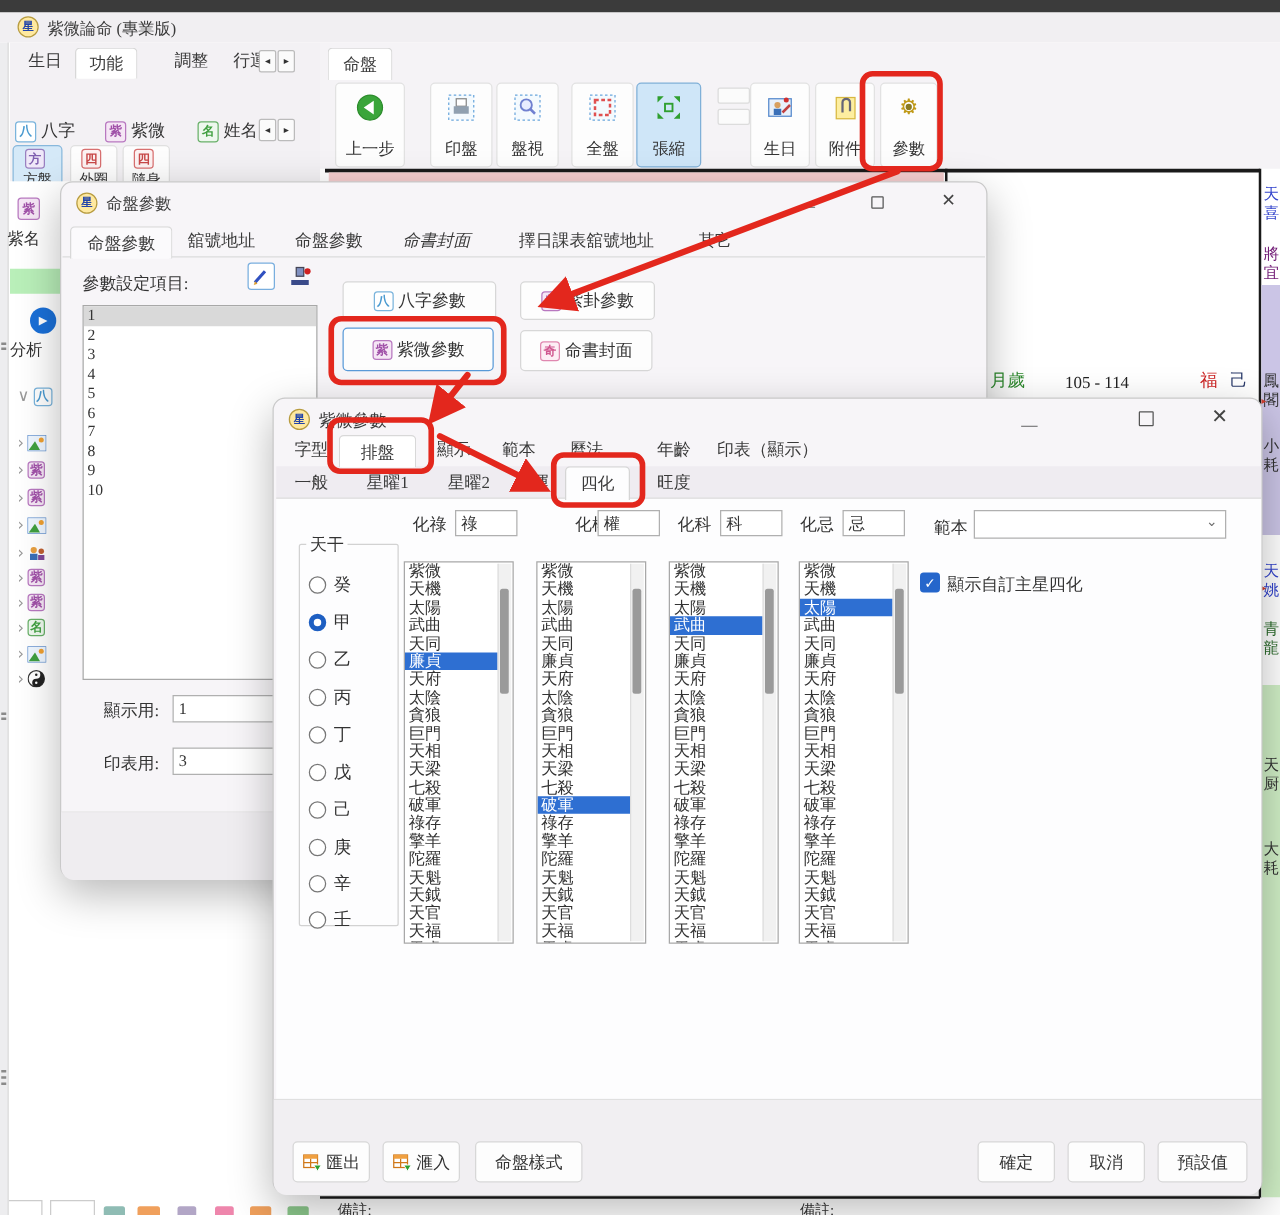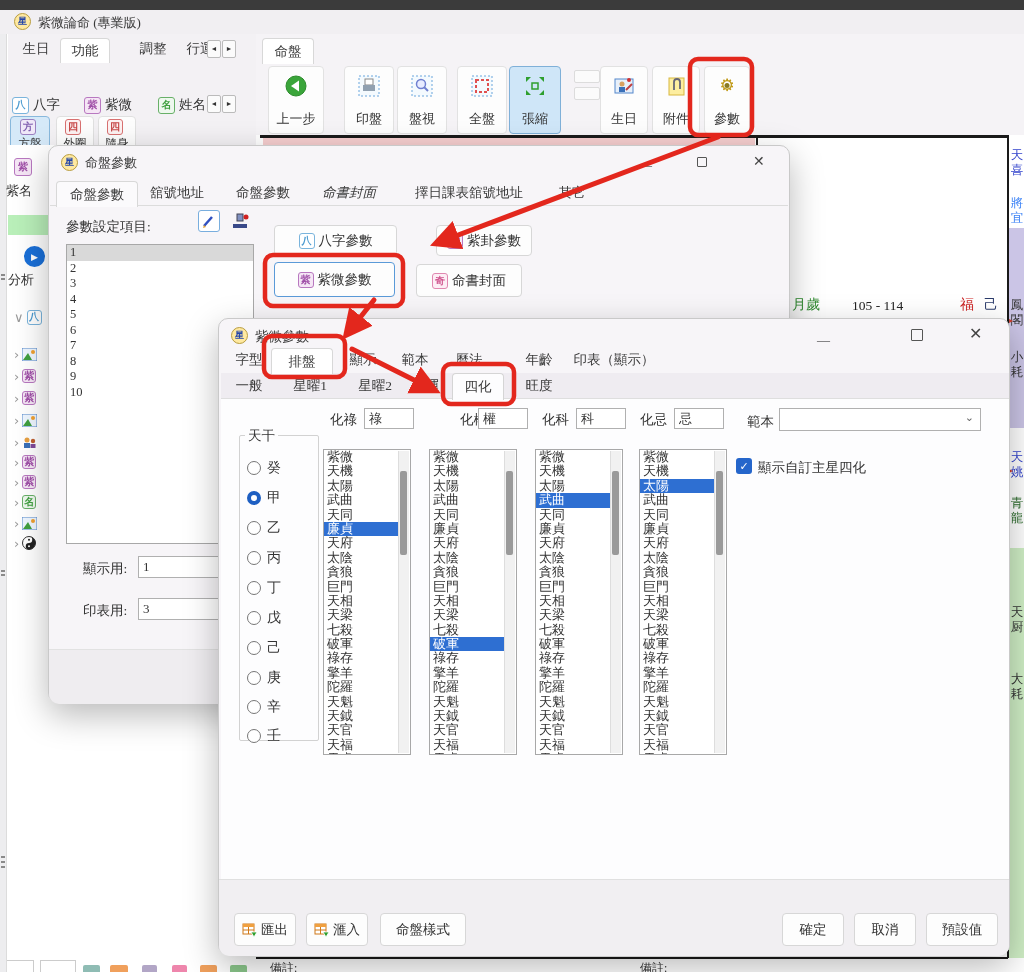--- a/index.html
+++ b/index.html
@@ -224,21 +224,21 @@
   <div class="abs" style="left:792px;top:296px;font-size:14px;color:#2e8b2e;">月歲</div>
   <div class="abs" style="left:852px;top:298px;font-size:13.5px;color:#222;">105 - 114</div>
   <div class="abs" style="left:960px;top:296px;font-size:14px;color:#cc2222;">福</div>
   <div class="abs" style="left:984px;top:296px;font-size:14px;color:#2a3a6a;">己</div>
 
   <div id="sliver" class="abs" style="left:1009px;top:138px;width:15px;height:820px;overflow:hidden;">
       <div class="abs" style="left: 0px; top: 90px; width: 15px; height: 200px; background: rgb(203, 197, 230);"></div>
       <div class="abs" style="left: 0px; top: 290px; width: 15px; height: 120px; background: rgb(255, 255, 255);"></div>
       <div class="abs" style="left: 0px; top: 410px; width: 15px; height: 410px; background: rgb(207, 238, 197);"></div>
       <div class="vlab" style="left: 1px; top: 10px; color: rgb(51, 68, 204);">天喜</div>
-      <div class="vlab" style="left: 1px; top: 58px; color: #3b82f6;">將宜</div>
+      <div class="vlab" style="left: 1px; top: 58px; color: #701a75;">將宜</div>
       <div class="vlab" style="left: 1px; top: 160px; color: rgb(51, 51, 51);">鳳閣</div>
       <div class="vlab" style="left: 1px; top: 212px; color: rgb(51, 51, 51);">小耗</div>
       <div class="vlab" style="left: 1px; top: 312px; color: rgb(51, 68, 204);">天姚</div>
       <div class="vlab" style="left: 1px; top: 358px; color: rgb(42, 106, 42);">青龍</div>
       <div class="vlab" style="left: 1px; top: 467px; color: rgb(51, 51, 51);">天厨</div>
       <div class="vlab" style="left: 1px; top: 534px; color: rgb(51, 51, 51);">大耗</div>
       <div style="position: absolute; left: 0px; top: 178px; color: rgb(208, 64, 48); font-size: 8px; font-family: &quot;DejaVu Sans&quot;, sans-serif;">▸</div>
       <div style="position: absolute; left: 0px; top: 328px; color: rgb(208, 64, 48); font-size: 8px; font-family: &quot;DejaVu Sans&quot;, sans-serif;">▸</div>
     </div>
 
@@ -401,21 +401,21 @@
           <div class="lrow" style="height: 15.5px; line-height: 15.5px; font-size: 12.5px;">9</div>
           <div class="lrow" style="height: 15.5px; line-height: 15.5px; font-size: 12.5px;">10</div>
         </div>
     </div>
 
     <div id="d1btns">
         <div class="btn" style="left: 225px; top: 79px; width: 123px; height: 31px;">
           <span class="seal" style="border: 1.5px solid rgb(122, 180, 220); color: rgb(74, 154, 208); background: rgb(255, 255, 255); width: 16px; height: 16px;">八</span>
           <div style="position: static;">八字參數</div>
         </div>
-        <div class="btn" style="left: 367px; top: 79px; width: 96px; height: 31px; margin-left: 20px;">
+        <div class="btn" style="left: 367px; top: 79px; width: 108px; height: 31px;">
           <span class="seal" style="border: 1.5px solid rgb(184, 120, 192); color: rgb(160, 80, 168); background: rgb(245, 230, 245); width: 16px; height: 16px;">紫</span>
           <div style="position: static;">紫卦參數</div>
         </div>
         <div class="btn" style="left: 225px; top: 116px; width: 121px; height: 35px; border: 1.5px solid rgb(90, 154, 216);">
           <span class="seal" style="border: 1.5px solid rgb(184, 120, 192); color: rgb(160, 80, 168); background: rgb(245, 230, 245); width: 16px; height: 16px;">紫</span>
           <div style="position: static;">紫微參數</div>
         </div>
         <div class="btn" style="left: 367px; top: 118px; width: 106px; height: 33px;">
           <span class="seal" style="border: 1.5px solid rgb(224, 136, 176); color: rgb(208, 88, 144); background: rgb(253, 238, 245); width: 16px; height: 16px;">奇</span>
           <div style="position: static;">命書封面</div>

